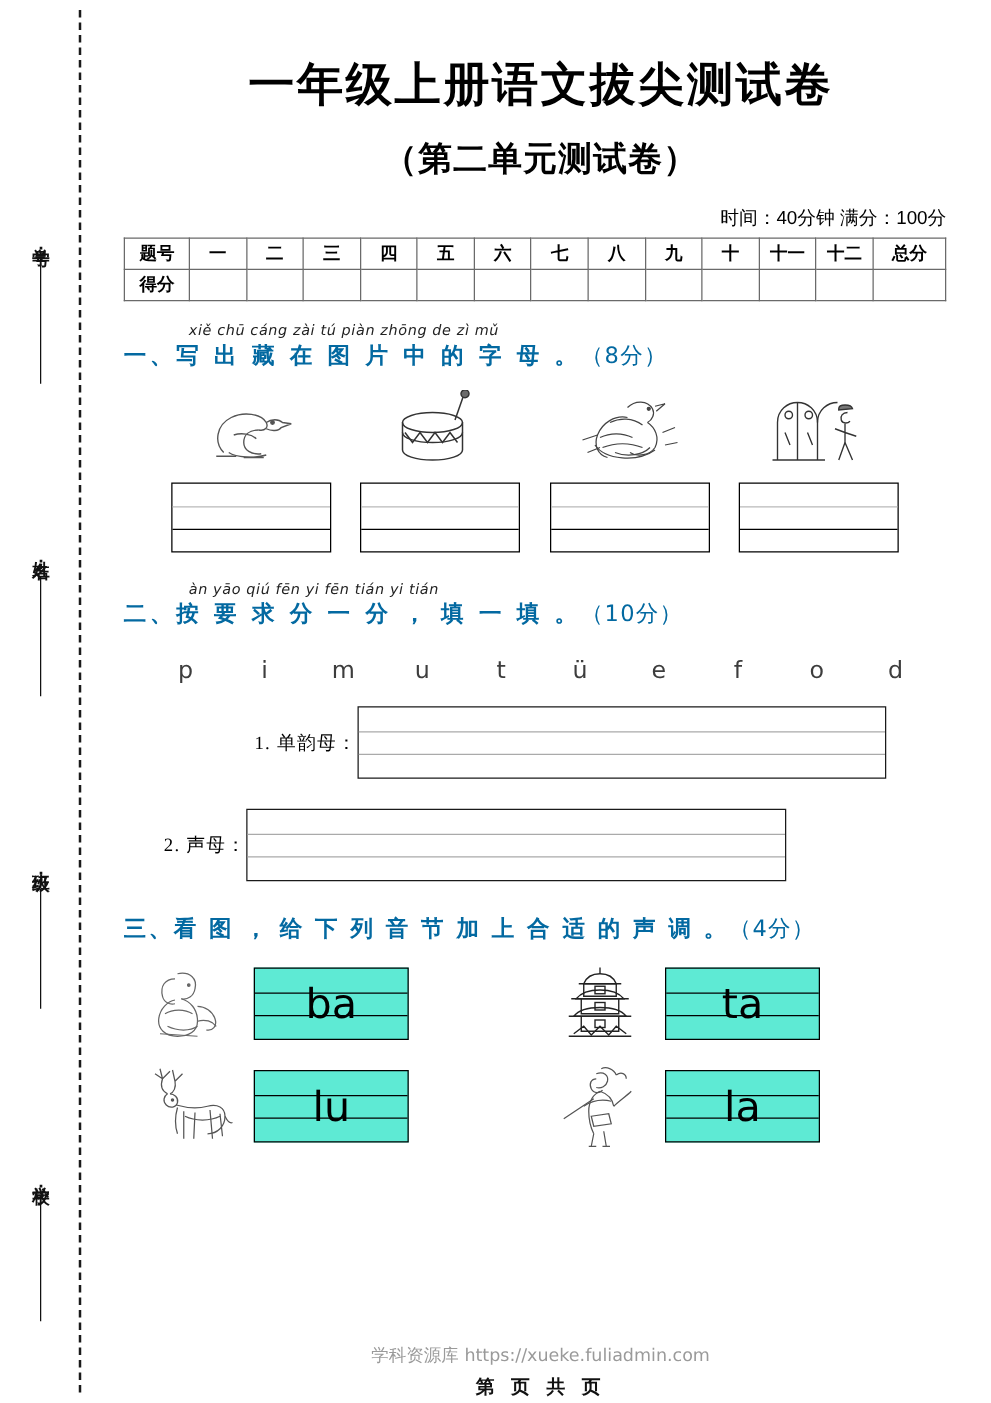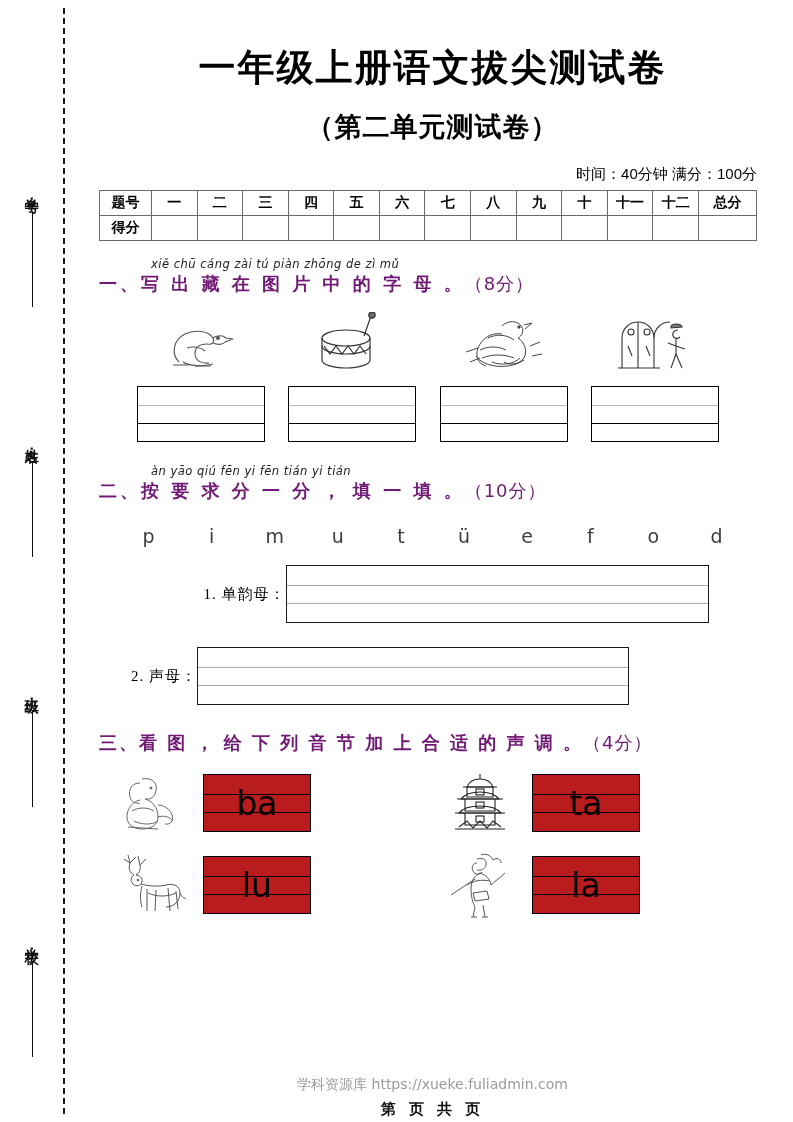--- a/index.html
+++ b/index.html
@@ -116,21 +116,21 @@
     letter-spacing: .5px;
     margin-left: 52px;
     white-space: nowrap;
     font-style: italic;
   }
   .q-title {
     font-family: "DejaVu Sans", "Liberation Sans", sans-serif;
     font-size: 18px;
     font-weight: 700;
     letter-spacing: 3px;
-    color: #701a75;
+    color: #0369a1;
     margin-top: 1px;
     white-space: nowrap;
   }
   .q-title .score { font-weight: 400; letter-spacing: 1px; }
 
   
   .pic-row {
     display: flex;
     justify-content: space-between;
     margin-top: 16px;
@@ -195,24 +195,24 @@
   
   .syll-grid {
     margin-top: 16px;
     display: grid;
     grid-template-columns: 1fr 1fr;
     row-gap: 16px;
   }
   .syll-item { display: flex; align-items: center; }
   .syll-item .art { width: 104px; display: flex; justify-content: center; align-items: center; }
   .syll-box {
-    width: 108px; height: 58px;
+    width: 124px; height: 58px;
     border: 1.8px solid #000;
     position: relative;
-    background: #b91c1c;
+    background: #5eead4;
   }
   .syll-box .hl {
     position: absolute; left: 0; right: 0; height: 0;
     border-top: 1.4px solid #000;
   }
   .syll-box .hl.a { top: 33.33%; }
   .syll-box .hl.b { top: 66.66%; }
   .syll-box .txt {
     position: absolute;
     left: 0; right: 0; top: 50%;

